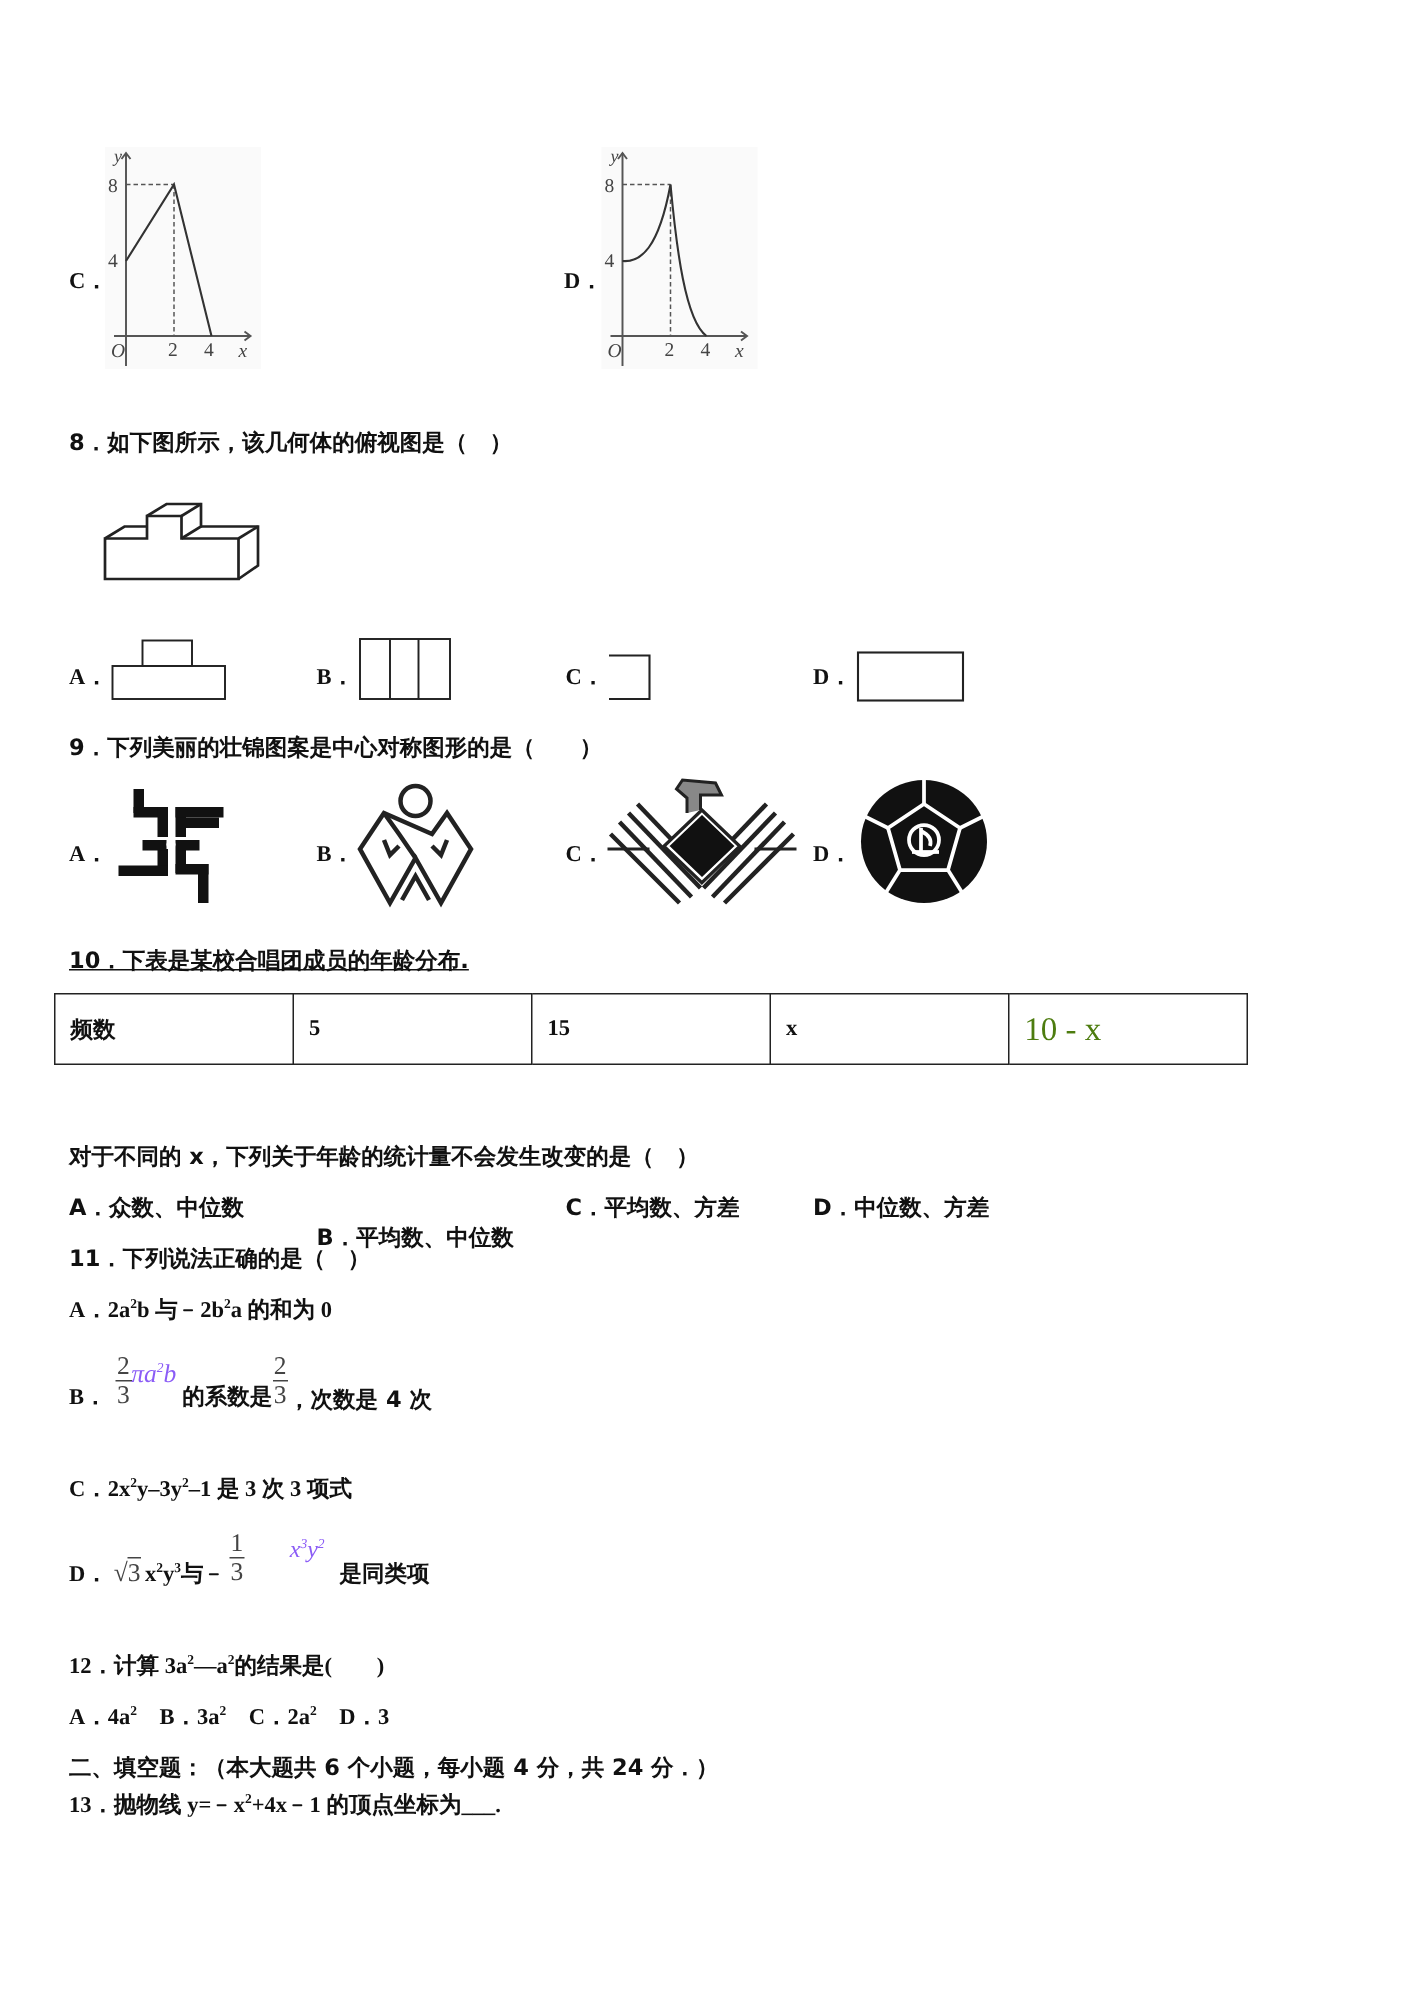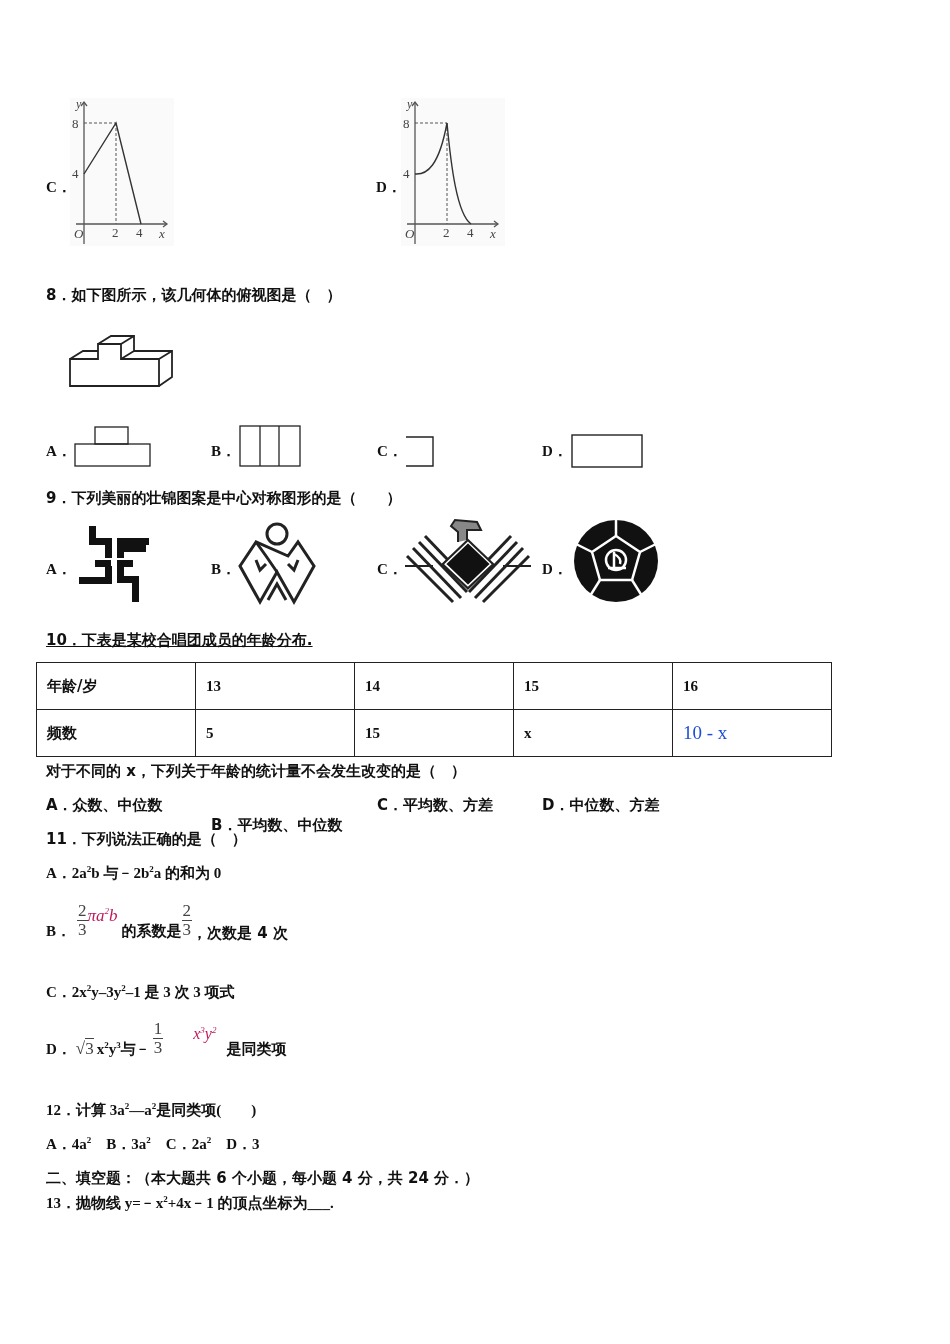--- a/index.html
+++ b/index.html
@@ -2,21 +2,21 @@
 <html><head>
 <meta charset="utf-8">
 <style>
   html, body { margin: 0; padding: 0; background: #ffffff; }
   body { width: 950px; height: 1344px; position: relative; overflow: hidden;
          font-family: "DejaVu Serif", "Liberation Serif", serif; color: #111; }
   .abs { position: absolute; }
   .q { font-family: "DejaVu Sans", "Liberation Sans", sans-serif; font-size: 15px; font-weight: bold; white-space: nowrap; }
   .opt-label { font-family: "Liberation Serif", serif; font-weight: bold; font-size: 15px; }
   .serif-b { font-family: "Liberation Serif", serif; font-weight: bold; font-size: 15px; }
-  .math { font-family: "Liberation Serif", serif; font-style: italic; color: #be185d; font-weight: normal; text-align: center; }
+  .math { font-family: "Liberation Serif", serif; font-style: italic; color: #8b5cf6; font-weight: normal; text-align: center; }
   sup { font-size: 9px; vertical-align: super; line-height: 0; }
   .frac { display: inline-block; vertical-align: middle; text-align: center; font-family: "Liberation Serif", serif; font-weight: normal; color: #444; font-size: 17px; line-height: 18px; }
   .frac .n { display: block; border-bottom: 1px solid #444; padding: 0 1px; }
   .frac .d { display: block; }
   table.age { border-collapse: collapse; position: absolute; left: 36px; top: 662px; width: 796px; }
   table.age td { border: 1.5px solid #222; height: 46px; padding: 0 10px; font-family: "Liberation Serif", serif; font-weight: bold; font-size: 15px; vertical-align: middle; width: 139px; }
   table.age td.h { font-family: "DejaVu Sans", sans-serif; }
   svg { display: block; }
 </style>
 </head>
@@ -184,33 +184,26 @@
       <line x1="42" y1="34" x2="42" y2="50"></line>
         <line x1="36" y1="50" x2="54" y2="50"></line>
       <path d="M42,36 Q50,40 48,46"></path>
     </g>
   </svg>
 </div>
 
 <div class="abs q" style="left:46px;top:631px;text-decoration:underline;">10．下表是某校合唱团成员的年龄分布.</div>
 <table class="age">
   <tbody>
-      <tr>
-    <td class="h">年龄/岁</td>
-    <td>13</td>
-    <td>14</td>
-    <td>15</td>
-    <td>16</td>
-  </tr>
   <tr>
     <td class="h">频数</td>
     <td>5</td>
     <td>15</td>
     <td>x</td>
-    <td style="font-weight:normal;color:#1d4ed8;font-size:19px;">10 - x</td>
+    <td style="font-weight:normal;color:#4d7c0f;font-size:22px;">10 - x</td>
   </tr>
 </tbody>
   </table>
 <div class="abs q" style="left:46px;top:762px;">对于不同的 x，下列关于年龄的统计量不会发生改变的是（　）</div>
 <div class="abs q" style="left:46px;top:796px;">A．众数、中位数</div>
 <div class="abs q" style="left:211px;top:796px;margin-top:20px;">B．平均数、中位数</div>
 <div class="abs q" style="left:377px;top:796px;">C．平均数、方差</div>
 <div class="abs q" style="left:542px;top:796px;text-align:center;">D．中位数、方差</div>
 
 <div class="abs q" style="left:46px;top:830px;">11．下列说法正确的是（　）</div>
@@ -244,21 +237,21 @@
   <span style="margin-top:22px;margin-left:3px;"><span>x</span><sup>2</sup><span>y</span><sup>3</sup><span>与﹣</span></span>
   <span class="frac" style="margin-left:2px;">
       <span class="n">1</span>
       <span class="d">3</span>
     </span>
   <span class="math" style="font-size:16px;margin-top:-8px;margin-left:30px;"><span>x</span><sup>3</sup><span>y</span><sup>2</sup></span>
   <span style="margin-top:22px;margin-left:10px;font-family:Liberation Sans, sans-serif;">是同类项</span>
 </div>
 
 <div class="abs serif-b" style="left:46px;top:1101px;">
-  <span>12．计算 3a</span><sup>2</sup><span>—a</span><sup>2</sup><span>是同类项(　　)</span>
+  <span>12．计算 3a</span><sup>2</sup><span>—a</span><sup>2</sup><span>的结果是(　　)</span>
 </div>
 <div class="abs serif-b" style="left:46px;top:1135px;">
   <span><span>A．</span><span>4a</span><sup>2</sup></span>&nbsp;&nbsp;&nbsp;
   <span><span>B．</span><span>3a</span><sup>2</sup></span>&nbsp;&nbsp;&nbsp;
   <span><span>C．</span><span>2a</span><sup>2</sup></span>&nbsp;&nbsp;&nbsp;
   <span><span>D．</span><span>3</span></span>
 </div>
 
 <div class="abs q" style="left:46px;top:1169px;text-align:center;">二、填空题：（本大题共 6 个小题，每小题 4 分，共 24 分．）</div>
 <div class="abs serif-b" style="left:46px;top:1194px;">

